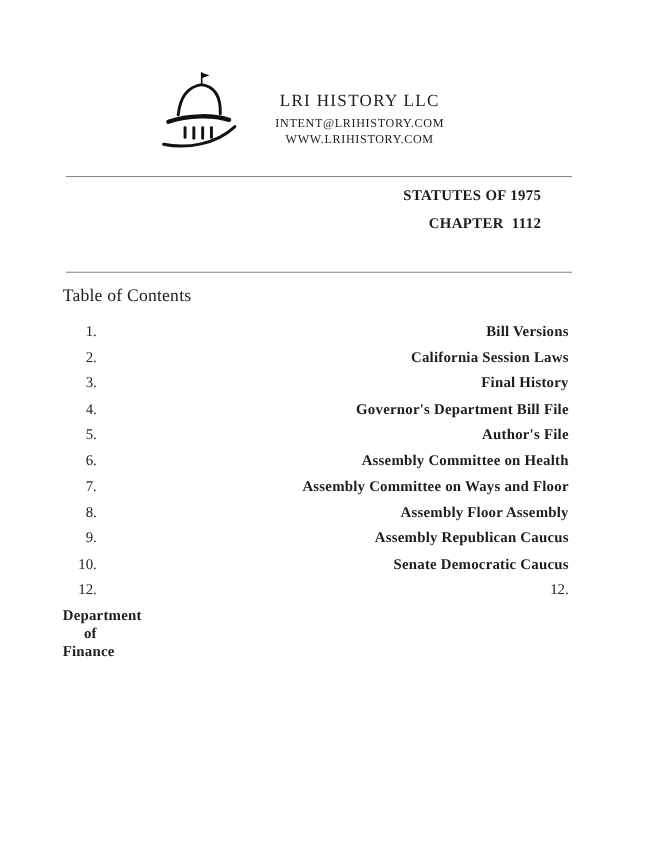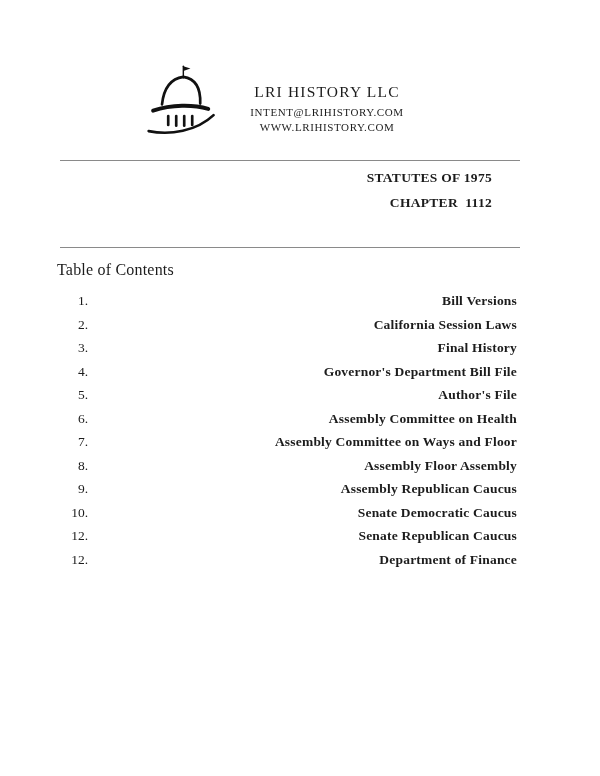--- a/index.html
+++ b/index.html
@@ -160,19 +160,18 @@
       <div class="toc-label">Assembly Committee on Health</div>
       <div class="toc-num">7.</div>
       <div class="toc-label">Assembly Committee on Ways and Floor</div>
       <div class="toc-num">8.</div>
       <div class="toc-label">Assembly Floor Assembly</div>
       <div class="toc-num">9.</div>
       <div class="toc-label">Assembly Republican Caucus</div>
       <div class="toc-num">10.</div>
       <div class="toc-label">Senate Democratic Caucus</div>
       <div class="toc-num">12.</div>
-      <div class="toc-label">Senate Republican Caucus</div>
       <div class="toc-num">12.</div>
       <div class="toc-label">Department of Finance</div>
     </div>
   </div>
 
 </div>
 
 </body></html>

